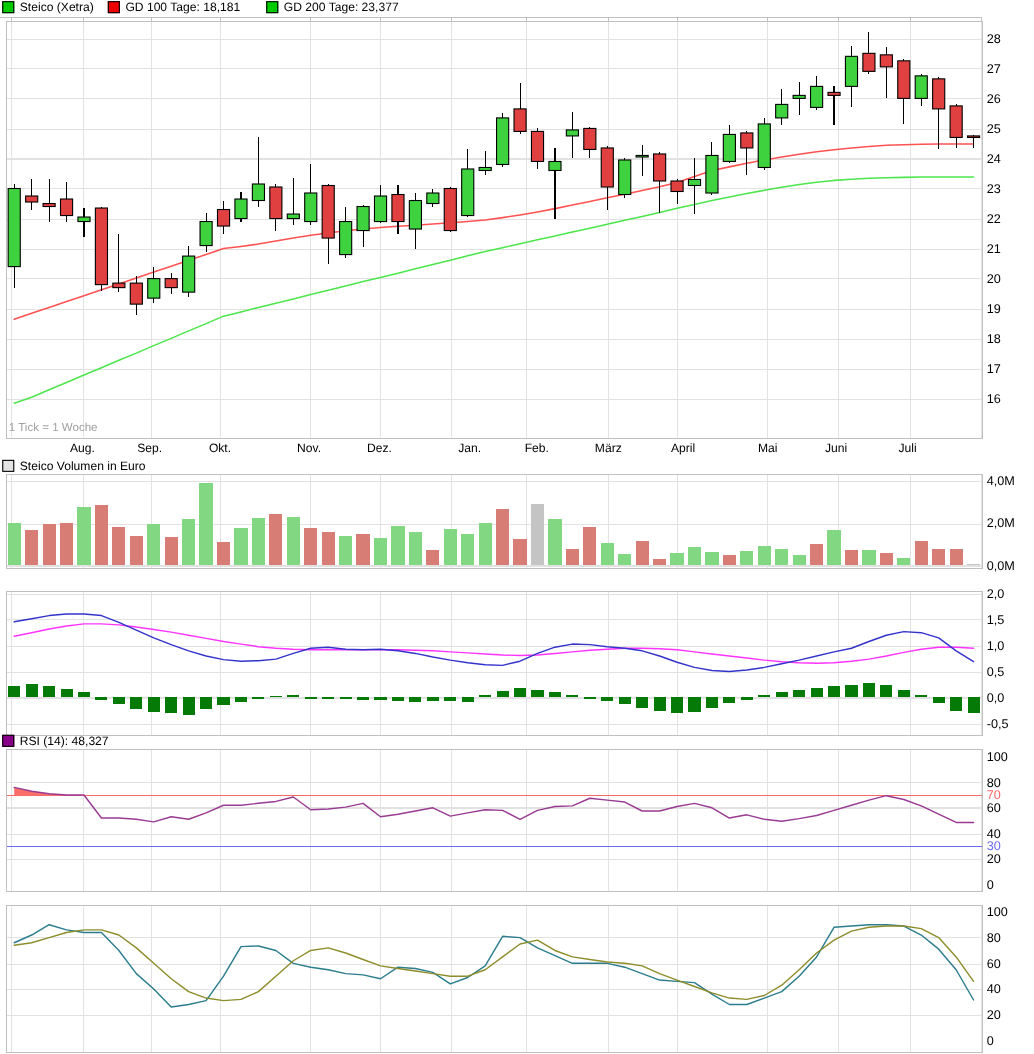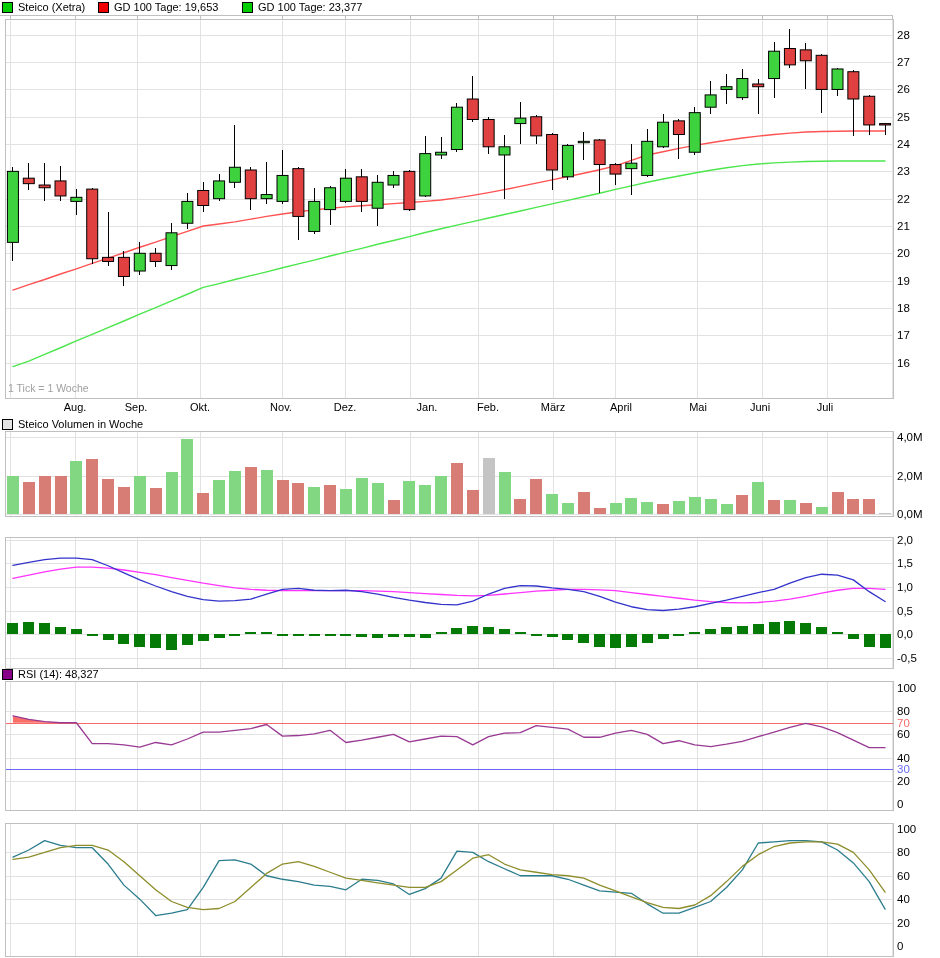--- a/index.html
+++ b/index.html
@@ -456,26 +456,26 @@
         <polyline points="12.928571428571429,715.8021582733813 28.785714285714285,719.2823741007194 44.642857142857146,721.6025179856115 60.5,722.7625899280575 76.35714285714286,722.7625899280575 92.21428571428572,743.6438848920864 108.07142857142857,743.6438848920864 123.92857142857143,744.8039568345324 139.78571428571428,747.1241007194244 155.64285714285714,742.4838129496403 171.5,744.8039568345324 187.35714285714286,739.0035971223022 203.21428571428572,732.0431654676258 219.07142857142858,732.0431654676258 234.92857142857144,730.3030575539568 250.7857142857143,728.5629496402878 266.64285714285717,724.5026978417267 282.5,736.1034172661871 298.3571428571429,735.523381294964 314.2142857142857,733.783273381295 330.07142857142856,730.3030575539568 345.92857142857144,742.4838129496403 361.7857142857143,740.1636690647482 377.64285714285717,737.2634892086331 393.5,734.363309352518 409.3571428571429,741.9037769784172 425.2142857142857,739.0035971223022 441.0714285714286,736.1034172661871 456.92857142857144,736.68345323741 472.7857142857143,744.8039568345324 488.64285714285717,736.68345323741 504.5,733.2032374100719 520.3571428571429,732.6232014388489 536.2142857142858,725.6627697841726 552.0714285714286,727.4028776978417 567.9285714285714,729.1429856115108 583.7857142857143,737.2634892086331 599.6428571428571,737.2634892086331 615.5,733.2032374100719 631.3571428571429,730.3030575539568 647.2142857142858,734.363309352518 663.0714285714286,743.6438848920864 678.9285714285714,740.7437050359712 694.7857142857143,744.8039568345324 710.6428571428571,746.5440647482014 726.5,744.2239208633093 742.3571428571429,741.3237410071943 758.2142857142858,736.68345323741 774.0714285714286,732.0431654676258 789.9285714285714,727.4028776978417 805.7857142857143,723.3426258992806 821.6428571428572,726.8228417266187 837.5,732.6232014388489 853.3571428571429,740.1636690647482 869.2142857142858,747.7041366906475 885.0714285714286,747.7041366906475" fill="none" stroke="#993a93" stroke-width="1.3" stroke-linejoin="round" stroke-linecap="round"></polyline>
       </g>
       <g>
         <polyline points="12.928571428571429,857.0395778364116 28.785714285714285,850.0211081794196 44.642857142857146,840.6631486367634 60.5,845.3421284080914 76.35714285714286,847.6816182937555 92.21428571428572,847.6816182937555 108.07142857142857,864.0580474934037 123.92857142857143,885.11345646438 139.78571428571428,899.1503957783641 155.64285714285714,915.5268249780123 171.5,913.1873350923483 187.35714285714286,909.6781002638522 203.21428571428572,887.4529463500439 219.07142857142858,860.5488126649077 234.92857142857144,859.9639401934917 250.7857142857143,864.0580474934037 266.64285714285717,875.7554969217239 282.5,879.2647317502199 298.3571428571429,881.604221635884 314.2142857142857,885.11345646438 330.07142857142856,886.283201407212 345.92857142857144,889.792436235708 361.7857142857143,879.2647317502199 377.64285714285717,880.4344766930519 393.5,883.9437115215479 409.3571428571429,894.471416007036 425.2142857142857,888.622691292876 441.0714285714286,878.0949868073878 456.92857142857144,851.1908531222515 472.7857142857143,852.3605980650835 488.64285714285717,861.7185576077396 504.5,868.7370272647318 520.3571428571429,875.7554969217239 536.2142857142858,875.7554969217239 552.0714285714286,875.7554969217239 567.9285714285714,879.2647317502199 583.7857142857143,885.11345646438 599.6428571428571,890.96218117854 615.5,892.1319261213721 631.3571428571429,893.301671064204 647.2142857142858,903.8293755496921 663.0714285714286,913.1873350923483 678.9285714285714,913.1873350923483 694.7857142857143,907.3386103781883 710.6428571428571,901.4898856640282 726.5,887.4529463500439 742.3571428571429,869.9067722075638 758.2142857142858,843.0026385224274 774.0714285714286,841.8328935795954 789.9285714285714,840.6631486367634 805.7857142857143,840.6631486367634 821.6428571428572,841.8328935795954 837.5,850.0211081794196 853.3571428571429,862.8883025505717 869.2142857142858,881.604221635884 885.0714285714286,909.0932277924362" fill="none" stroke="#2b7d8d" stroke-width="1.3" stroke-linejoin="round" stroke-linecap="round"></polyline>
         <polyline points="12.928571428571429,859.3790677220757 28.785714285714285,857.0395778364116 44.642857142857146,852.3605980650835 60.5,847.6816182937555 76.35714285714286,845.3421284080914 92.21428571428572,845.3421284080914 108.07142857142857,850.0211081794196 123.92857142857143,861.7185576077396 139.78571428571428,875.7554969217239 155.64285714285714,889.792436235708 171.5,901.4898856640282 187.35714285714286,907.3386103781883 203.21428571428572,909.6781002638522 219.07142857142858,908.5083553210202 234.92857142857144,901.4898856640282 250.7857142857143,887.4529463500439 266.64285714285717,873.4160070360598 282.5,864.0580474934037 298.3571428571429,861.7185576077396 314.2142857142857,866.3975373790677 330.07142857142856,872.2462620932278 345.92857142857144,878.0949868073878 361.7857142857143,880.4344766930519 377.64285714285717,882.7739665787159 393.5,885.11345646438 409.3571428571429,887.4529463500439 425.2142857142857,887.4529463500439 441.0714285714286,881.604221635884 456.92857142857144,869.9067722075638 472.7857142857143,858.2093227792436 488.64285714285717,854.7000879507476 504.5,864.0580474934037 520.3571428571429,869.9067722075638 536.2142857142858,872.2462620932278 552.0714285714286,874.5857519788918 567.9285714285714,875.7554969217239 583.7857142857143,878.0949868073878 599.6428571428571,885.11345646438 615.5,890.96218117854 631.3571428571429,896.8109058927001 647.2142857142858,902.6596306068602 663.0714285714286,907.3386103781883 678.9285714285714,908.5083553210202 694.7857142857143,904.9991204925242 710.6428571428571,895.6411609498681 726.5,881.604221635884 742.3571428571429,866.3975373790677 758.2142857142858,854.7000879507476 774.0714285714286,846.5118733509235 789.9285714285714,843.0026385224274 805.7857142857143,841.8328935795954 821.6428571428572,841.8328935795954 837.5,844.1723834652595 853.3571428571429,852.3605980650835 869.2142857142858,869.9067722075638 885.0714285714286,892.1319261213721" fill="none" stroke="#8d8d2b" stroke-width="1.3" stroke-linejoin="round" stroke-linecap="round"></polyline>
       </g>
     </svg>
 
   <div class="lg" style="top:1px">
     <span class="it" style="left:2px"><i class="sw" style="background-color: rgb(0, 204, 0);"></i><span class="lb">Steico (Xetra)</span></span>
-    <span class="it" style="left:98px"><i class="sw" style="background-color: rgb(238, 0, 0);"></i><span class="lb">GD 100 Tage: 19,653</span></span>
-    <span class="it" style="left:242px"><i class="sw" style="background-color: rgb(0, 204, 0);"></i><span class="lb">GD 100 Tage: 23,377</span></span>
+    <span class="it" style="left:98px"><i class="sw" style="background-color: rgb(238, 0, 0);"></i><span class="lb">GD 100 Tage: 18,181</span></span>
+    <span class="it" style="left:242px"><i class="sw" style="background-color: rgb(0, 204, 0);"></i><span class="lb">GD 200 Tage: 23,377</span></span>
   </div>
 
   <div class="lg" style="top:418px">
-    <span class="it" style="left:2px"><i class="sw" style="background-color: rgb(228, 228, 228);"></i><span class="lb">Steico Volumen in Woche</span></span>
+    <span class="it" style="left:2px"><i class="sw" style="background-color: rgb(228, 228, 228);"></i><span class="lb">Steico Volumen in Euro</span></span>
   </div>
 
 
   <div class="lg" style="top:668px">
     <span class="it" style="left:2px"><i class="sw" style="background-color: rgb(136, 0, 136);"></i><span class="lb">RSI (14): 48,327</span></span>
   </div>
 
 
 </div>
 

